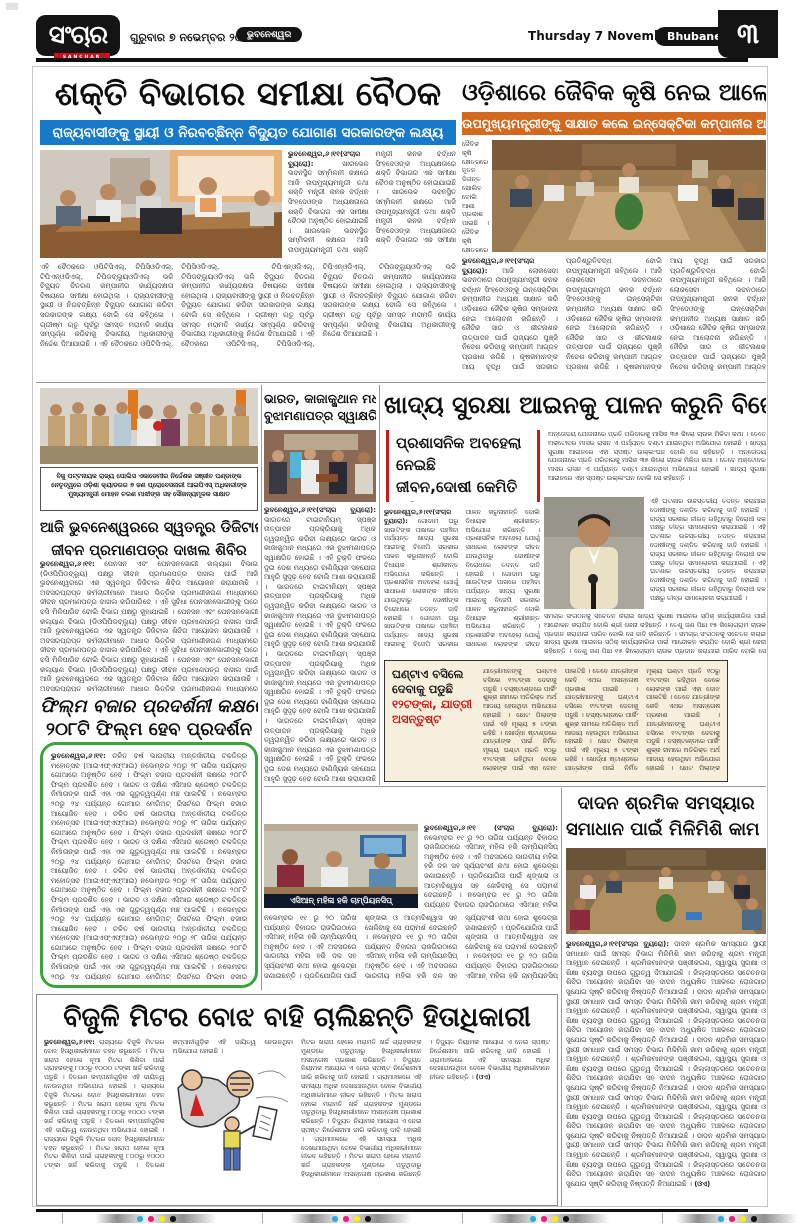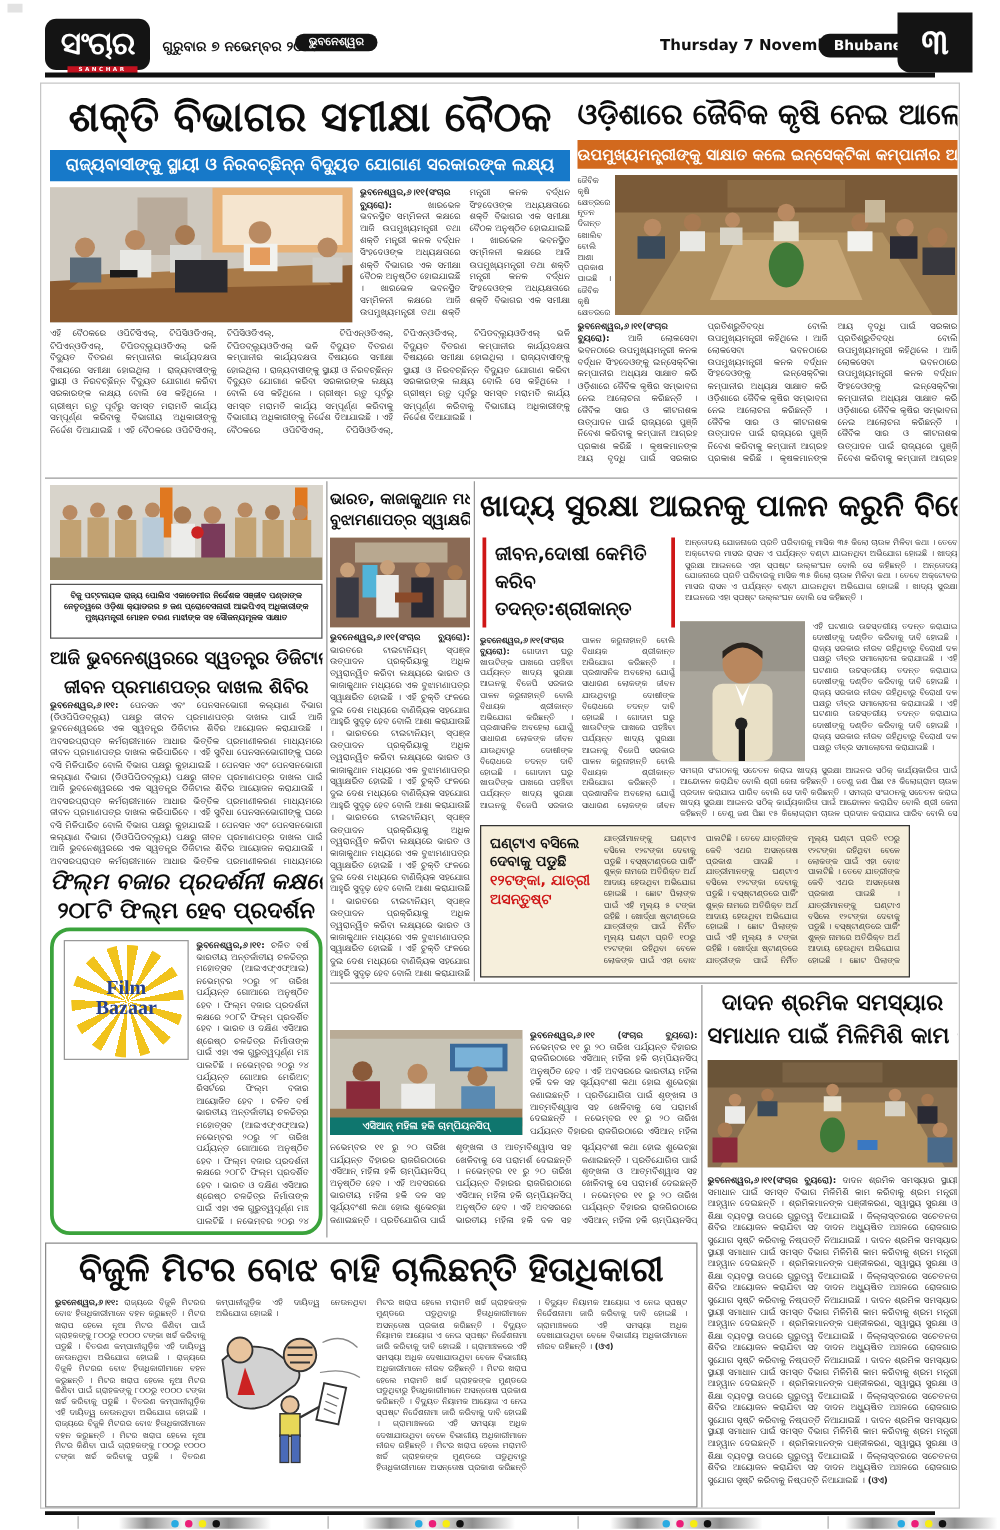--- a/index.html
+++ b/index.html
@@ -59,21 +59,21 @@
     background:repeating-conic-gradient(#f1c31c 0 11deg, #ffffff 11deg 26deg); }
   .fb-text { position:absolute; left:0; top:30px; width:100%; text-align:center;
     font-family:"Liberation Serif", serif; font-weight:bold; font-size:16px;
     line-height:16px; color:#27418f; }
 
   .fare-box { background:#f6efdc; border:1px solid #333; padding:6px 7px; overflow:hidden; }
   .fare-title-black { font-weight:bold; font-size:11.5px; line-height:15px; color:#101010; }
   .fare-title-red { font-weight:bold; font-size:11.5px; line-height:15px; color:#cf1616; }
 
   .hockey-caption { position:absolute; left:0; bottom:0; width:100%; height:14px;
-    background:#0f766e; color:#fff; font-size:8px; font-weight:bold; text-align:center;
+    background:#0f172a; color:#fff; font-size:8px; font-weight:bold; text-align:center;
     line-height:14px; white-space:nowrap; overflow:hidden; }
 
   .meter-box { border:1px solid #8a8a8a; overflow:hidden; padding:4px 7px; }
   .cartoon-wrap { display:block; width:118px; height:122px; margin:2px auto; background:#fff; }
 
   
   .footer-rule { left:36px; top:1209px; width:712px; height:3px; background:#101010; }
   .regmark { top:1214px; width:122px; height:9px;
     background:linear-gradient(90deg,#ffffff,#8f8f8f 18%,#f2f2f2 42%,#8f8f8f 72%,#ffffff);
     display:flex; align-items:center; justify-content:center; gap:5px; }
@@ -188,27 +188,20 @@
   </div>
   <div class="abs caption-box" style="left:40px;top:467px;width:218px;height:44px;">ବିଜୁ ପଟ୍ଟନାୟକ ରାଜ୍ୟ ପୋଲିସ ଏକାଡେମୀର ନିର୍ଦ୍ଦେଶକ ସଞ୍ଜୀବ ପଣ୍ଡାଙ୍କ ନେତୃତ୍ୱରେ ଓଡ଼ିଶା କ୍ୟାଡରର ୭ ଜଣ ପ୍ରୋବେସନାରୀ ଆଇପିଏସ୍ ଅଧିକାରୀଙ୍କ ମୁଖ୍ୟମନ୍ତ୍ରୀ ମୋହନ ଚରଣ ମାଝୀଙ୍କ ସହ ସୌଜନ୍ୟମୂଳକ ସାକ୍ଷାତ</div>
 
   <div class="abs hl" style="left:40px;top:518px;width:218px;font-size:14.5px;line-height:19px;">ଆଜି ଭୁବନେଶ୍ୱରରେ ସ୍ୱତନ୍ତ୍ର ଡିଜିଟାଲ</div>
   <div class="abs hl" style="left:40px;top:541px;width:218px;font-size:14.5px;line-height:19px;">ଜୀବନ ପ୍ରମାଣପତ୍ର ଦାଖଲ ଶିବିର</div>
   <div class="abs bt" style="left:40px;top:560px;width:218px;height:132px;"><span class="dl">ଭୁବନେଶ୍ୱର,୬।୧୧:</span> <span>ପେନସନ ଏବଂ ପେନସନଭୋଗୀ କଲ୍ୟାଣ ବିଭାଗ (ଡିଓପିପିଡବ୍ଲ୍ୟୁ) ପକ୍ଷରୁ ଜୀବନ ପ୍ରମାଣପତ୍ର ଦାଖଲ ପାଇଁ ଆଜି ଭୁବନେଶ୍ୱରରେ ଏକ ସ୍ୱତନ୍ତ୍ର ଡିଜିଟାଲ ଶିବିର ଆୟୋଜନ କରାଯାଉଛି । ଅବସରପ୍ରାପ୍ତ କର୍ମଚାରୀମାନେ ଆଧାର ଭିତ୍ତିକ ପ୍ରମାଣୀକରଣ ମାଧ୍ୟମରେ ଜୀବନ ପ୍ରମାଣପତ୍ର ଦାଖଲ କରିପାରିବେ । ଏହି ସୁବିଧା ପେନସନଭୋଗୀଙ୍କୁ ଘରେ ବସି ମିଳିପାରିବ ବୋଲି ବିଭାଗ ପକ୍ଷରୁ କୁହାଯାଇଛି । ପେନସନ ଏବଂ ପେନସନଭୋଗୀ କଲ୍ୟାଣ ବିଭାଗ (ଡିଓପିପିଡବ୍ଲ୍ୟୁ) ପକ୍ଷରୁ ଜୀବନ ପ୍ରମାଣପତ୍ର ଦାଖଲ ପାଇଁ ଆଜି ଭୁବନେଶ୍ୱରରେ ଏକ ସ୍ୱତନ୍ତ୍ର ଡିଜିଟାଲ ଶିବିର ଆୟୋଜନ କରାଯାଉଛି । ଅବସରପ୍ରାପ୍ତ କର୍ମଚାରୀମାନେ ଆଧାର ଭିତ୍ତିକ ପ୍ରମାଣୀକରଣ ମାଧ୍ୟମରେ ଜୀବନ ପ୍ରମାଣପତ୍ର ଦାଖଲ କରିପାରିବେ । ଏହି ସୁବିଧା ପେନସନଭୋଗୀଙ୍କୁ ଘରେ ବସି ମିଳିପାରିବ ବୋଲି ବିଭାଗ ପକ୍ଷରୁ କୁହାଯାଇଛି । ପେନସନ ଏବଂ ପେନସନଭୋଗୀ କଲ୍ୟାଣ ବିଭାଗ (ଡିଓପିପିଡବ୍ଲ୍ୟୁ) ପକ୍ଷରୁ ଜୀବନ ପ୍ରମାଣପତ୍ର ଦାଖଲ ପାଇଁ ଆଜି ଭୁବନେଶ୍ୱରରେ ଏକ ସ୍ୱତନ୍ତ୍ର ଡିଜିଟାଲ ଶିବିର ଆୟୋଜନ କରାଯାଉଛି । ଅବସରପ୍ରାପ୍ତ କର୍ମଚାରୀମାନେ ଆଧାର ଭିତ୍ତିକ ପ୍ରମାଣୀକରଣ ମାଧ୍ୟମରେ ଜୀବନ ପ୍ରମାଣପତ୍ର ଦାଖଲ କରିପାରିବେ । ଏହି ସୁବିଧା ପେନସନଭୋଗୀଙ୍କୁ ଘରେ ବସି ମିଳିପାରିବ ବୋଲି ବିଭାଗ ପକ୍ଷରୁ କୁହାଯାଇଛି । ପେନସନ ଏବଂ ପେନସନଭୋଗୀ କଲ୍ୟାଣ ବିଭାଗ (ଡିଓପିପିଡବ୍ଲ୍ୟୁ) ପକ୍ଷରୁ ଜୀବନ ପ୍ରମାଣପତ୍ର ଦାଖଲ ପାଇଁ ଆଜି ଭୁବନେଶ୍ୱରରେ ଏକ ସ୍ୱତନ୍ତ୍ର ଡିଜିଟାଲ ଶିବିର ଆୟୋଜନ କରାଯାଉଛି । ଅବସରପ୍ରାପ୍ତ କର୍ମଚାରୀମାନେ ଆଧାର ଭିତ୍ତିକ ପ୍ରମାଣୀକରଣ ମାଧ୍ୟମରେ ଜୀବନ ପ୍ରମାଣପତ୍ର ଦାଖଲ କରିପାରିବେ । ଏହି ସୁବିଧା ପେନସନଭୋଗୀଙ୍କୁ ଘରେ ବସି ମିଳିପାରିବ ବୋଲି ବିଭାଗ ପକ୍ଷରୁ କୁହାଯାଇଛି ।</span></div>
 
   <div class="abs hl" style="left:40px;top:694px;width:218px;font-size:18px;line-height:23px;font-style:italic;">ଫିଲ୍ମ ବଜାର ପ୍ରଦର୍ଶନୀ କକ୍ଷରେ</div>
   <div class="abs hl" style="left:40px;top:717px;width:218px;font-size:18px;line-height:23px;">୨୦୮ଟି ଫିଲ୍ମ ହେବ ପ୍ରଦର୍ଶନ</div>
   <div class="abs green-box" style="left:40px;top:742px;width:218px;height:246px;">
-    <div class="fb-logo">
-      <div class="fb-sun"></div>
-      <div class="fb-text">
-        <div>Film</div>
-        <div>Bazaar</div>
-      </div>
-    </div>
     <div class="bt" style="height:228px;"><span class="dl">ଭୁବନେଶ୍ୱର,୬।୧୧:</span> <span>ଚଳିତ ବର୍ଷ ଭାରତୀୟ ଅନ୍ତର୍ଜାତୀୟ ଚଳଚ୍ଚିତ୍ର ମହୋତ୍ସବ (ଆଇଏଫ୍‌ଏଫ୍‌ଆଇ) ନଭେମ୍ବର ୨୦ରୁ ୨୮ ତାରିଖ ପର୍ଯ୍ୟନ୍ତ ଗୋଆରେ ଅନୁଷ୍ଠିତ ହେବ । ଫିଲ୍ମ ବଜାର ପ୍ରଦର୍ଶନୀ କକ୍ଷରେ ୨୦୮ଟି ଫିଲ୍ମ ପ୍ରଦର୍ଶିତ ହେବ । ଭାରତ ଓ ଦକ୍ଷିଣ ଏସିଆର ଶ୍ରେଷ୍ଠ ଚଳଚ୍ଚିତ୍ର ନିର୍ମାତାଙ୍କ ପାଇଁ ଏହା ଏକ ଗୁରୁତ୍ୱପୂର୍ଣ୍ଣ ମଞ୍ଚ ପାଲଟିଛି । ନଭେମ୍ବର ୨୦ରୁ ୨୪ ପର୍ଯ୍ୟନ୍ତ ଗୋଆର ମେରିଅଟ୍ ରିସର୍ଟରେ ଫିଲ୍ମ ବଜାର ଆୟୋଜିତ ହେବ । ଚଳିତ ବର୍ଷ ଭାରତୀୟ ଅନ୍ତର୍ଜାତୀୟ ଚଳଚ୍ଚିତ୍ର ମହୋତ୍ସବ (ଆଇଏଫ୍‌ଏଫ୍‌ଆଇ) ନଭେମ୍ବର ୨୦ରୁ ୨୮ ତାରିଖ ପର୍ଯ୍ୟନ୍ତ ଗୋଆରେ ଅନୁଷ୍ଠିତ ହେବ । ଫିଲ୍ମ ବଜାର ପ୍ରଦର୍ଶନୀ କକ୍ଷରେ ୨୦୮ଟି ଫିଲ୍ମ ପ୍ରଦର୍ଶିତ ହେବ । ଭାରତ ଓ ଦକ୍ଷିଣ ଏସିଆର ଶ୍ରେଷ୍ଠ ଚଳଚ୍ଚିତ୍ର ନିର୍ମାତାଙ୍କ ପାଇଁ ଏହା ଏକ ଗୁରୁତ୍ୱପୂର୍ଣ୍ଣ ମଞ୍ଚ ପାଲଟିଛି । ନଭେମ୍ବର ୨୦ରୁ ୨୪ ପର୍ଯ୍ୟନ୍ତ ଗୋଆର ମେରିଅଟ୍ ରିସର୍ଟରେ ଫିଲ୍ମ ବଜାର ଆୟୋଜିତ ହେବ । ଚଳିତ ବର୍ଷ ଭାରତୀୟ ଅନ୍ତର୍ଜାତୀୟ ଚଳଚ୍ଚିତ୍ର ମହୋତ୍ସବ (ଆଇଏଫ୍‌ଏଫ୍‌ଆଇ) ନଭେମ୍ବର ୨୦ରୁ ୨୮ ତାରିଖ ପର୍ଯ୍ୟନ୍ତ ଗୋଆରେ ଅନୁଷ୍ଠିତ ହେବ । ଫିଲ୍ମ ବଜାର ପ୍ରଦର୍ଶନୀ କକ୍ଷରେ ୨୦୮ଟି ଫିଲ୍ମ ପ୍ରଦର୍ଶିତ ହେବ । ଭାରତ ଓ ଦକ୍ଷିଣ ଏସିଆର ଶ୍ରେଷ୍ଠ ଚଳଚ୍ଚିତ୍ର ନିର୍ମାତାଙ୍କ ପାଇଁ ଏହା ଏକ ଗୁରୁତ୍ୱପୂର୍ଣ୍ଣ ମଞ୍ଚ ପାଲଟିଛି । ନଭେମ୍ବର ୨୦ରୁ ୨୪ ପର୍ଯ୍ୟନ୍ତ ଗୋଆର ମେରିଅଟ୍ ରିସର୍ଟରେ ଫିଲ୍ମ ବଜାର ଆୟୋଜିତ ହେବ । ଚଳିତ ବର୍ଷ ଭାରତୀୟ ଅନ୍ତର୍ଜାତୀୟ ଚଳଚ୍ଚିତ୍ର ମହୋତ୍ସବ (ଆଇଏଫ୍‌ଏଫ୍‌ଆଇ) ନଭେମ୍ବର ୨୦ରୁ ୨୮ ତାରିଖ ପର୍ଯ୍ୟନ୍ତ ଗୋଆରେ ଅନୁଷ୍ଠିତ ହେବ । ଫିଲ୍ମ ବଜାର ପ୍ରଦର୍ଶନୀ କକ୍ଷରେ ୨୦୮ଟି ଫିଲ୍ମ ପ୍ରଦର୍ଶିତ ହେବ । ଭାରତ ଓ ଦକ୍ଷିଣ ଏସିଆର ଶ୍ରେଷ୍ଠ ଚଳଚ୍ଚିତ୍ର ନିର୍ମାତାଙ୍କ ପାଇଁ ଏହା ଏକ ଗୁରୁତ୍ୱପୂର୍ଣ୍ଣ ମଞ୍ଚ ପାଲଟିଛି । ନଭେମ୍ବର ୨୦ରୁ ୨୪ ପର୍ଯ୍ୟନ୍ତ ଗୋଆର ମେରିଅଟ୍ ରିସର୍ଟରେ ଫିଲ୍ମ ବଜାର ଆୟୋଜିତ ହେବ । ଚଳିତ ବର୍ଷ ଭାରତୀୟ ଅନ୍ତର୍ଜାତୀୟ ଚଳଚ୍ଚିତ୍ର ମହୋତ୍ସବ (ଆଇଏଫ୍‌ଏଫ୍‌ଆଇ) ନଭେମ୍ବର ୨୦ରୁ ୨୮ ତାରିଖ ପର୍ଯ୍ୟନ୍ତ ଗୋଆରେ ଅନୁଷ୍ଠିତ ହେବ । ଫିଲ୍ମ ବଜାର ପ୍ରଦର୍ଶନୀ କକ୍ଷରେ ୨୦୮ଟି ଫିଲ୍ମ ପ୍ରଦର୍ଶିତ ହେବ । ଭାରତ ଓ ଦକ୍ଷିଣ ଏସିଆର ଶ୍ରେଷ୍ଠ ଚଳଚ୍ଚିତ୍ର ନିର୍ମାତାଙ୍କ ପାଇଁ ଏହା ଏକ ଗୁରୁତ୍ୱପୂର୍ଣ୍ଣ ମଞ୍ଚ ପାଲଟିଛି । ନଭେମ୍ବର ୨୦ରୁ ୨୪ ପର୍ଯ୍ୟନ୍ତ ଗୋଆର ମେରିଅଟ୍ ରିସର୍ଟରେ ଫିଲ୍ମ ବଜାର ଆୟୋଜିତ ହେବ ।</span></div>
   </div>
 
   <div class="abs vdiv" style="left:261px;top:385px;height:605px;"></div>
   <div class="abs vdiv" style="left:379px;top:385px;height:400px;"></div>
 
   <div class="abs hl" style="left:264px;top:390px;width:112px;font-size:12.5px;line-height:17px;">ଭାରତ, କାଜାକ୍ସ୍ଥାନ ମଧ୍ୟରେ</div>
   <div class="abs hl" style="left:264px;top:407px;width:112px;font-size:12.5px;line-height:17px;">ବୁଝାମଣାପତ୍ର ସ୍ୱାକ୍ଷରିତ</div>
   <div class="abs photo" style="left:264px;top:430px;width:112px;height:72px;">
     <svg viewBox="0 0 112 72">
@@ -223,20 +216,21 @@
         <rect x="65" y="32" width="18" height="32" fill="#2a2a34"></rect>
       <circle cx="100" cy="28" r="6" fill="#a87a52"></circle>
         <rect x="91" y="34" width="18" height="30" fill="#d8d4c8"></rect>
       <rect x="52" y="44" width="22" height="8" fill="#8a4a2a"></rect>
     </svg>
   </div>
   <div class="abs bt" style="left:264px;top:506px;width:112px;height:278px;"><span class="dl">ଭୁବନେଶ୍ୱର,୬।୧୧(ସଂଚାର ବ୍ୟୁରୋ):</span> <span>ଭାରତରେ ଟାଇଟାନିୟମ୍ ସ୍ପଞ୍ଜ ଉତ୍ପାଦନ ପ୍ରକ୍ରିୟାକୁ ଅଧିକ ତ୍ୱରାନ୍ୱିତ କରିବା ଲକ୍ଷ୍ୟରେ ଭାରତ ଓ କାଜାକ୍ସ୍ଥାନ ମଧ୍ୟରେ ଏକ ବୁଝାମଣାପତ୍ର ସ୍ୱାକ୍ଷରିତ ହୋଇଛି । ଏହି ଚୁକ୍ତି ଫଳରେ ଦୁଇ ଦେଶ ମଧ୍ୟରେ ବାଣିଜ୍ୟିକ ସହଯୋଗ ଆହୁରି ସୁଦୃଢ଼ ହେବ ବୋଲି ଆଶା କରାଯାଉଛି । ଭାରତରେ ଟାଇଟାନିୟମ୍ ସ୍ପଞ୍ଜ ଉତ୍ପାଦନ ପ୍ରକ୍ରିୟାକୁ ଅଧିକ ତ୍ୱରାନ୍ୱିତ କରିବା ଲକ୍ଷ୍ୟରେ ଭାରତ ଓ କାଜାକ୍ସ୍ଥାନ ମଧ୍ୟରେ ଏକ ବୁଝାମଣାପତ୍ର ସ୍ୱାକ୍ଷରିତ ହୋଇଛି । ଏହି ଚୁକ୍ତି ଫଳରେ ଦୁଇ ଦେଶ ମଧ୍ୟରେ ବାଣିଜ୍ୟିକ ସହଯୋଗ ଆହୁରି ସୁଦୃଢ଼ ହେବ ବୋଲି ଆଶା କରାଯାଉଛି । ଭାରତରେ ଟାଇଟାନିୟମ୍ ସ୍ପଞ୍ଜ ଉତ୍ପାଦନ ପ୍ରକ୍ରିୟାକୁ ଅଧିକ ତ୍ୱରାନ୍ୱିତ କରିବା ଲକ୍ଷ୍ୟରେ ଭାରତ ଓ କାଜାକ୍ସ୍ଥାନ ମଧ୍ୟରେ ଏକ ବୁଝାମଣାପତ୍ର ସ୍ୱାକ୍ଷରିତ ହୋଇଛି । ଏହି ଚୁକ୍ତି ଫଳରେ ଦୁଇ ଦେଶ ମଧ୍ୟରେ ବାଣିଜ୍ୟିକ ସହଯୋଗ ଆହୁରି ସୁଦୃଢ଼ ହେବ ବୋଲି ଆଶା କରାଯାଉଛି । ଭାରତରେ ଟାଇଟାନିୟମ୍ ସ୍ପଞ୍ଜ ଉତ୍ପାଦନ ପ୍ରକ୍ରିୟାକୁ ଅଧିକ ତ୍ୱରାନ୍ୱିତ କରିବା ଲକ୍ଷ୍ୟରେ ଭାରତ ଓ କାଜାକ୍ସ୍ଥାନ ମଧ୍ୟରେ ଏକ ବୁଝାମଣାପତ୍ର ସ୍ୱାକ୍ଷରିତ ହୋଇଛି । ଏହି ଚୁକ୍ତି ଫଳରେ ଦୁଇ ଦେଶ ମଧ୍ୟରେ ବାଣିଜ୍ୟିକ ସହଯୋଗ ଆହୁରି ସୁଦୃଢ଼ ହେବ ବୋଲି ଆଶା କରାଯାଉଛି ।</span></div>
 
   <div class="abs hl" style="left:384px;top:388px;width:382px;font-size:24px;line-height:34px;">ଖାଦ୍ୟ ସୁରକ୍ଷା ଆଇନକୁ ପାଳନ କରୁନି ବିଜେପି</div>
   <div class="abs red-quote" style="left:386px;top:430px;width:154px;height:72px;">
+    <div>ପ୍ରଶାସନିକ ଅବହେଲା ନେଇଛି</div>
     <div>ଜୀବନ,ଦୋଷୀ କେମିତି</div>
     <div>କରିବ ତଦନ୍ତ:ଶ୍ରୀକାନ୍ତ</div>
   </div>
   <div class="abs bt2" style="left:548px;top:430px;width:218px;height:64px;">ଅନ୍ତୋଦୟ ଯୋଜନାରେ ପ୍ରତି ପରିବାରକୁ ମାସିକ ୩୫ କିଲୋ ଚାଉଳ ମିଳିବା କଥା । ତେବେ ଅକ୍ଟୋବର ମାସର ରାସନ ଏ ପର୍ଯ୍ୟନ୍ତ ବଣ୍ଟା ଯାଇନଥିବା ଅଭିଯୋଗ ହୋଇଛି । ଖାଦ୍ୟ ସୁରକ୍ଷା ଆଇନରେ ଏହା ସ୍ପଷ୍ଟ ଉଲ୍ଲଂଘନ ବୋଲି ସେ କହିଛନ୍ତି । ଅନ୍ତୋଦୟ ଯୋଜନାରେ ପ୍ରତି ପରିବାରକୁ ମାସିକ ୩୫ କିଲୋ ଚାଉଳ ମିଳିବା କଥା । ତେବେ ଅକ୍ଟୋବର ମାସର ରାସନ ଏ ପର୍ଯ୍ୟନ୍ତ ବଣ୍ଟା ଯାଇନଥିବା ଅଭିଯୋଗ ହୋଇଛି । ଖାଦ୍ୟ ସୁରକ୍ଷା ଆଇନରେ ଏହା ସ୍ପଷ୍ଟ ଉଲ୍ଲଂଘନ ବୋଲି ସେ କହିଛନ୍ତି ।</div>
   <div class="abs bt2 cols2" style="left:384px;top:508px;width:156px;height:148px;"><span class="dl">ଭୁବନେଶ୍ୱର,୬।୧୧(ସଂଚାର ବ୍ୟୁରୋ):</span> <span>ଗୋଦାମ ଘରୁ ଖାଉଟିଙ୍କ ପାଖରେ ପହଞ୍ଚିବା ପର୍ଯ୍ୟନ୍ତ ଖାଦ୍ୟ ସୁରକ୍ଷା ଆଇନକୁ ବିଜେପି ସରକାର ପାଳନ କରୁନାହାନ୍ତି ବୋଲି ବିଧାୟକ ଶ୍ରୀକାନ୍ତ ଅଭିଯୋଗ କରିଛନ୍ତି । ପ୍ରଶାସନିକ ଅବହେଲା ଯୋଗୁଁ ସାଧାରଣ ଲୋକଙ୍କ ଜୀବନ ଯାଉଥିବାରୁ ଦୋଷୀଙ୍କ ବିରୋଧରେ ତଦନ୍ତ ଦାବି ହୋଇଛି । ଗୋଦାମ ଘରୁ ଖାଉଟିଙ୍କ ପାଖରେ ପହଞ୍ଚିବା ପର୍ଯ୍ୟନ୍ତ ଖାଦ୍ୟ ସୁରକ୍ଷା ଆଇନକୁ ବିଜେପି ସରକାର ପାଳନ କରୁନାହାନ୍ତି ବୋଲି ବିଧାୟକ ଶ୍ରୀକାନ୍ତ ଅଭିଯୋଗ କରିଛନ୍ତି । ପ୍ରଶାସନିକ ଅବହେଲା ଯୋଗୁଁ ସାଧାରଣ ଲୋକଙ୍କ ଜୀବନ ଯାଉଥିବାରୁ ଦୋଷୀଙ୍କ ବିରୋଧରେ ତଦନ୍ତ ଦାବି ହୋଇଛି । ଗୋଦାମ ଘରୁ ଖାଉଟିଙ୍କ ପାଖରେ ପହଞ୍ଚିବା ପର୍ଯ୍ୟନ୍ତ ଖାଦ୍ୟ ସୁରକ୍ଷା ଆଇନକୁ ବିଜେପି ସରକାର ପାଳନ କରୁନାହାନ୍ତି ବୋଲି ବିଧାୟକ ଶ୍ରୀକାନ୍ତ ଅଭିଯୋଗ କରିଛନ୍ତି । ପ୍ରଶାସନିକ ଅବହେଲା ଯୋଗୁଁ ସାଧାରଣ ଲୋକଙ୍କ ଜୀବନ ଯାଉଥିବାରୁ ଦୋଷୀଙ୍କ ବିରୋଧରେ ତଦନ୍ତ ଦାବି ହୋଇଛି ।</span></div>
   <div class="abs photo" style="left:544px;top:497px;width:100px;height:112px;">
     <svg viewBox="0 0 100 112">
       <rect width="100" height="112" fill="#aaa69c"></rect>
       <rect x="0" y="0" width="100" height="40" fill="#98948a"></rect>
       <circle cx="50" cy="34" r="16" fill="#b9875e"></circle>

